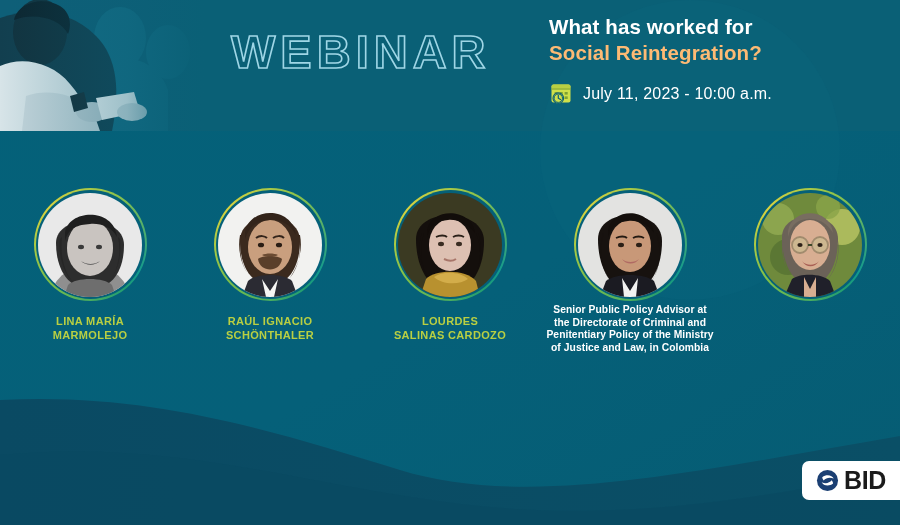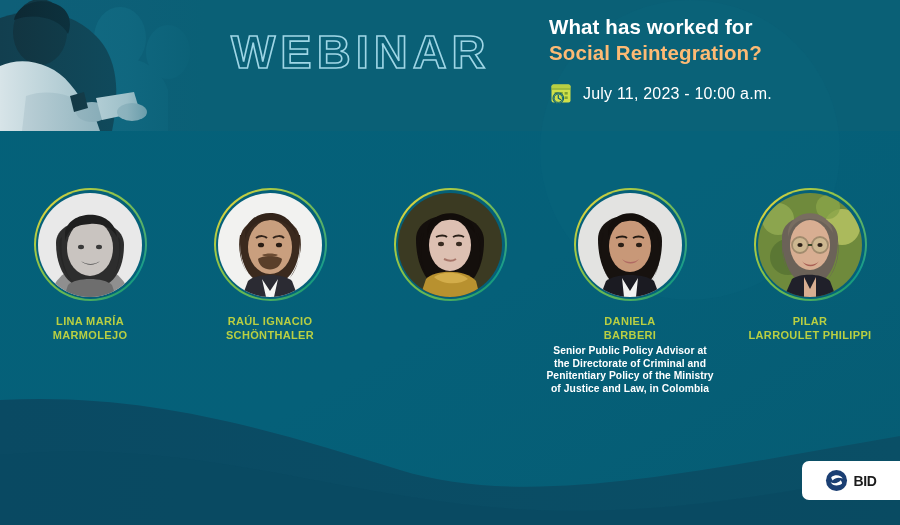--- a/index.html
+++ b/index.html
@@ -98,21 +98,21 @@
     position:absolute; right:0px; bottom:25px;
     width:98px; height:39px;
     background:#ffffff;
     border-radius:7px 0 0 7px;
     display:flex; align-items:center; justify-content:center;
     gap:5px;
     z-index:6;
   }
   .logo-mark { width:23px; height:23px; flex:0 0 23px; }
   .logo-text {
-    font-size:14px; font-weight:700; color:#1b1b1b; letter-spacing:-.3px;
+    font-size:25px; font-weight:700; color:#1b1b1b; letter-spacing:-.3px;
   }
 </style>
 </head>
 <body>
 
 <svg id="bg" width="900" height="525" viewBox="0 0 900 525">
   <defs>
     <linearGradient id="bgGrad" x1="0" y1="0" x2="1" y2="1">
       <stop offset="0%" stop-color="#046179"></stop>
       <stop offset="55%" stop-color="#056079"></stop>
@@ -271,20 +271,24 @@
             <ellipse cx="61" cy="51" rx="3" ry="2.2" fill="#3a2c22"></ellipse>
             <path d="M38,44 C42,42 47,42 49,44" stroke="#2a2018" stroke-width="1.8" fill="none"></path>
             <path d="M55,44 C58,42 63,42 66,44" stroke="#2a2018" stroke-width="1.8" fill="none"></path>
             <path d="M46,66 C50,68 55,68 58,66" stroke="#a8766a" stroke-width="2" fill="none"></path>
             <path d="M28,86 C38,76 68,76 78,88 L82,104 L22,104 Z" fill="#b8912f"></path>
             <path d="M36,84 C44,78 62,78 70,86 C62,92 44,92 36,84 Z" fill="#d3ad4a"></path>
           </svg>
         </div>
       </div>
     </div>
+    <div class="sp-name">
+      <span>LOURDES</span><br>
+      <span>SALINAS CARDOZO</span>
+    </div>
   </div>
 
   <div class="speaker">
     <div class="ring">
       <div class="ring-inner">
         <div class="avatar">
           <svg width="104" height="104" viewBox="0 0 104 104">
             <rect width="104" height="104" fill="#e3e3e1"></rect>
             <path d="M20,46 C20,14 84,14 84,48 C84,78 70,98 52,98 C34,98 20,76 20,46 Z" fill="#17120f"></path>
             <ellipse cx="52" cy="53" rx="21" ry="26" fill="#c89878"></ellipse>
@@ -295,24 +299,20 @@
             <ellipse cx="61" cy="52" rx="3" ry="2.2" fill="#2b1f16"></ellipse>
             <path d="M38,45 C42,43 47,43 49,45" stroke="#241a12" stroke-width="1.8" fill="none"></path>
             <path d="M55,45 C58,43 63,43 66,45" stroke="#241a12" stroke-width="1.8" fill="none"></path>
             <path d="M44,66 C48,70 57,70 61,66 C57,72 48,72 44,66 Z" fill="#b06a63"></path>
             <path d="M28,88 C38,80 66,80 76,88 L82,104 L22,104 Z" fill="#1b1b22"></path>
             <path d="M44,85 L52,98 L60,85 L58,104 L46,104 Z" fill="#f2f2f0"></path>
           </svg>
         </div>
       </div>
     </div>
-    <div class="sp-name">
-      <span>DANIELA</span><br>
-      <span>BARBERI</span>
-    </div>
     <div class="sp-role">Senior Public Policy Advisor at the Directorate of Criminal and Penitentiary Policy of the Ministry of Justice and Law, in Colombia</div>
   </div>
 
   <div class="speaker">
     <div class="ring">
       <div class="ring-inner">
         <div class="avatar">
           <svg width="104" height="104" viewBox="0 0 104 104">
             <rect width="104" height="104" fill="#6f8a3c"></rect>
             <circle cx="20" cy="26" r="16" fill="#93ab52" opacity="0.8"></circle>
@@ -330,24 +330,20 @@
             <path d="M50,52 L54,52" stroke="#3c4a2a" stroke-width="1.8"></path>
             <ellipse cx="42" cy="52" rx="2.6" ry="2" fill="#2e2219"></ellipse>
             <ellipse cx="62" cy="52" rx="2.6" ry="2" fill="#2e2219"></ellipse>
             <path d="M44,68 C48,73 57,73 61,68 C57,75 48,75 44,68 Z" fill="#a85f54"></path>
             <path d="M34,86 C42,80 64,80 72,88 L78,104 L26,104 Z" fill="#20202a"></path>
             <path d="M46,84 L52,96 L58,84 L58,104 L46,104 Z" fill="#d8ae92"></path>
           </svg>
         </div>
       </div>
     </div>
-    <div class="sp-name">
-      <span>PILAR</span><br>
-      <span>LARROULET PHILIPPI</span>
-    </div>
   </div>
 
 </div>
 
 <div class="logo-panel">
   <svg class="logo-mark" viewBox="0 0 24 24">
     <circle cx="12" cy="12" r="11" fill="#1b3f73"></circle>
     <path d="M6.5,8.5 C11,5 17,6.5 18.5,10 C14.5,8.2 10.5,9 8,12 C7,10.5 6.6,9.4 6.5,8.5 Z" fill="#ffffff"></path>
     <path d="M17.8,15.2 C13.4,18.8 7.4,17.2 5.9,13.8 C9.9,15.6 13.9,14.8 16.4,11.8 C17.4,13.3 17.8,14.3 17.8,15.2 Z" fill="#ffffff"></path>
   </svg>

